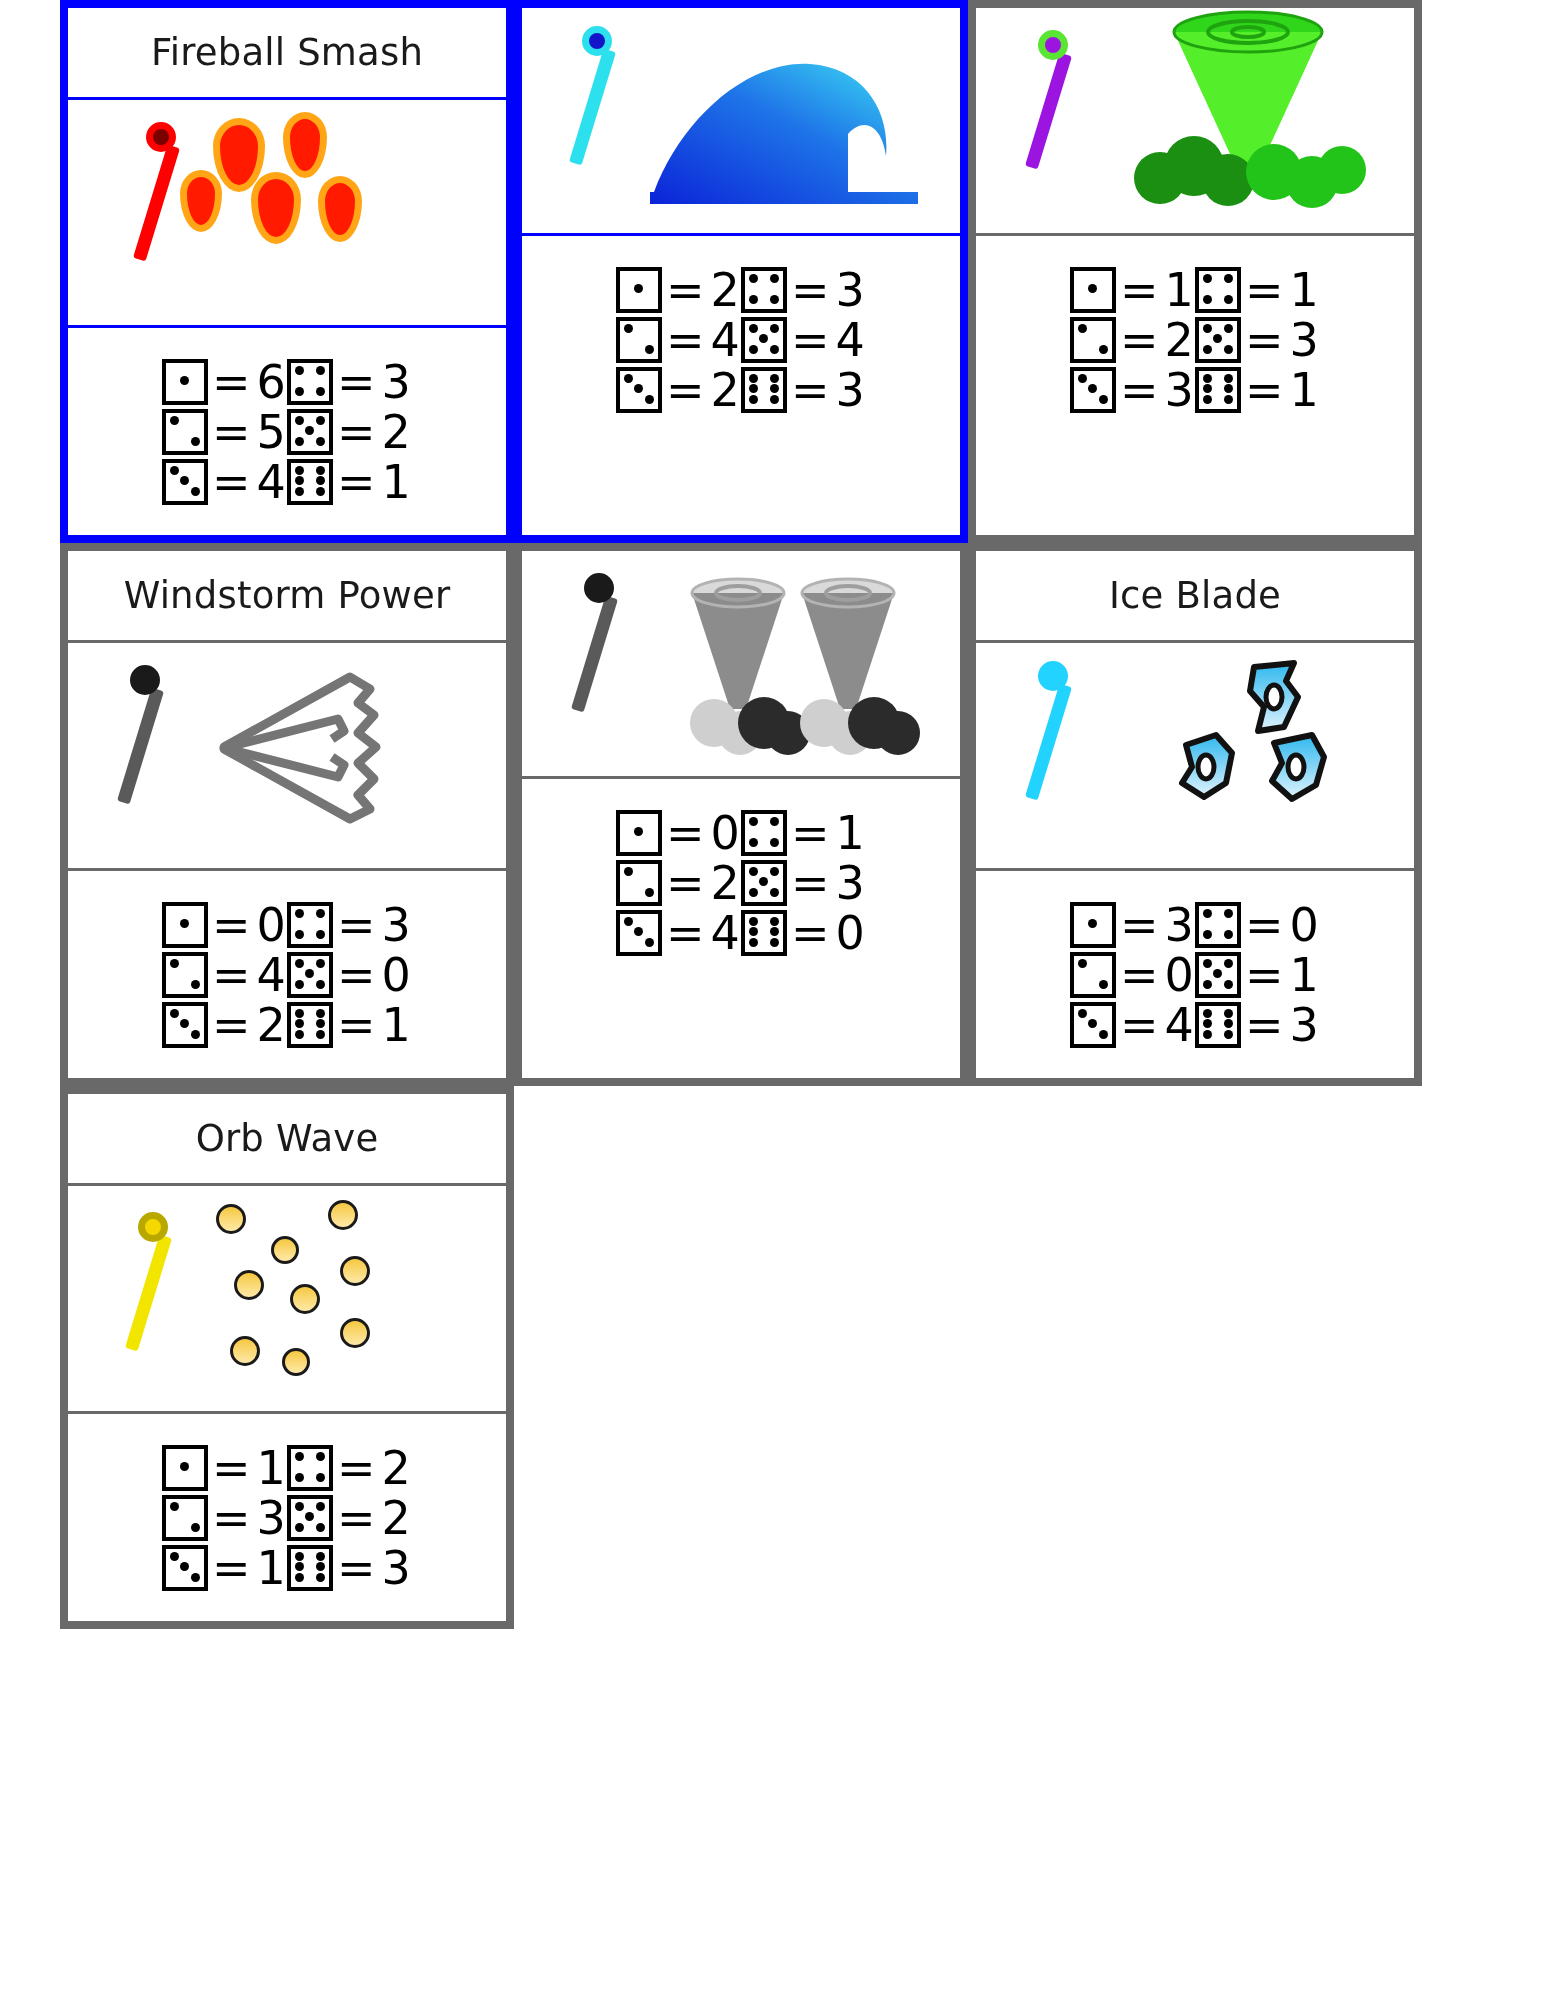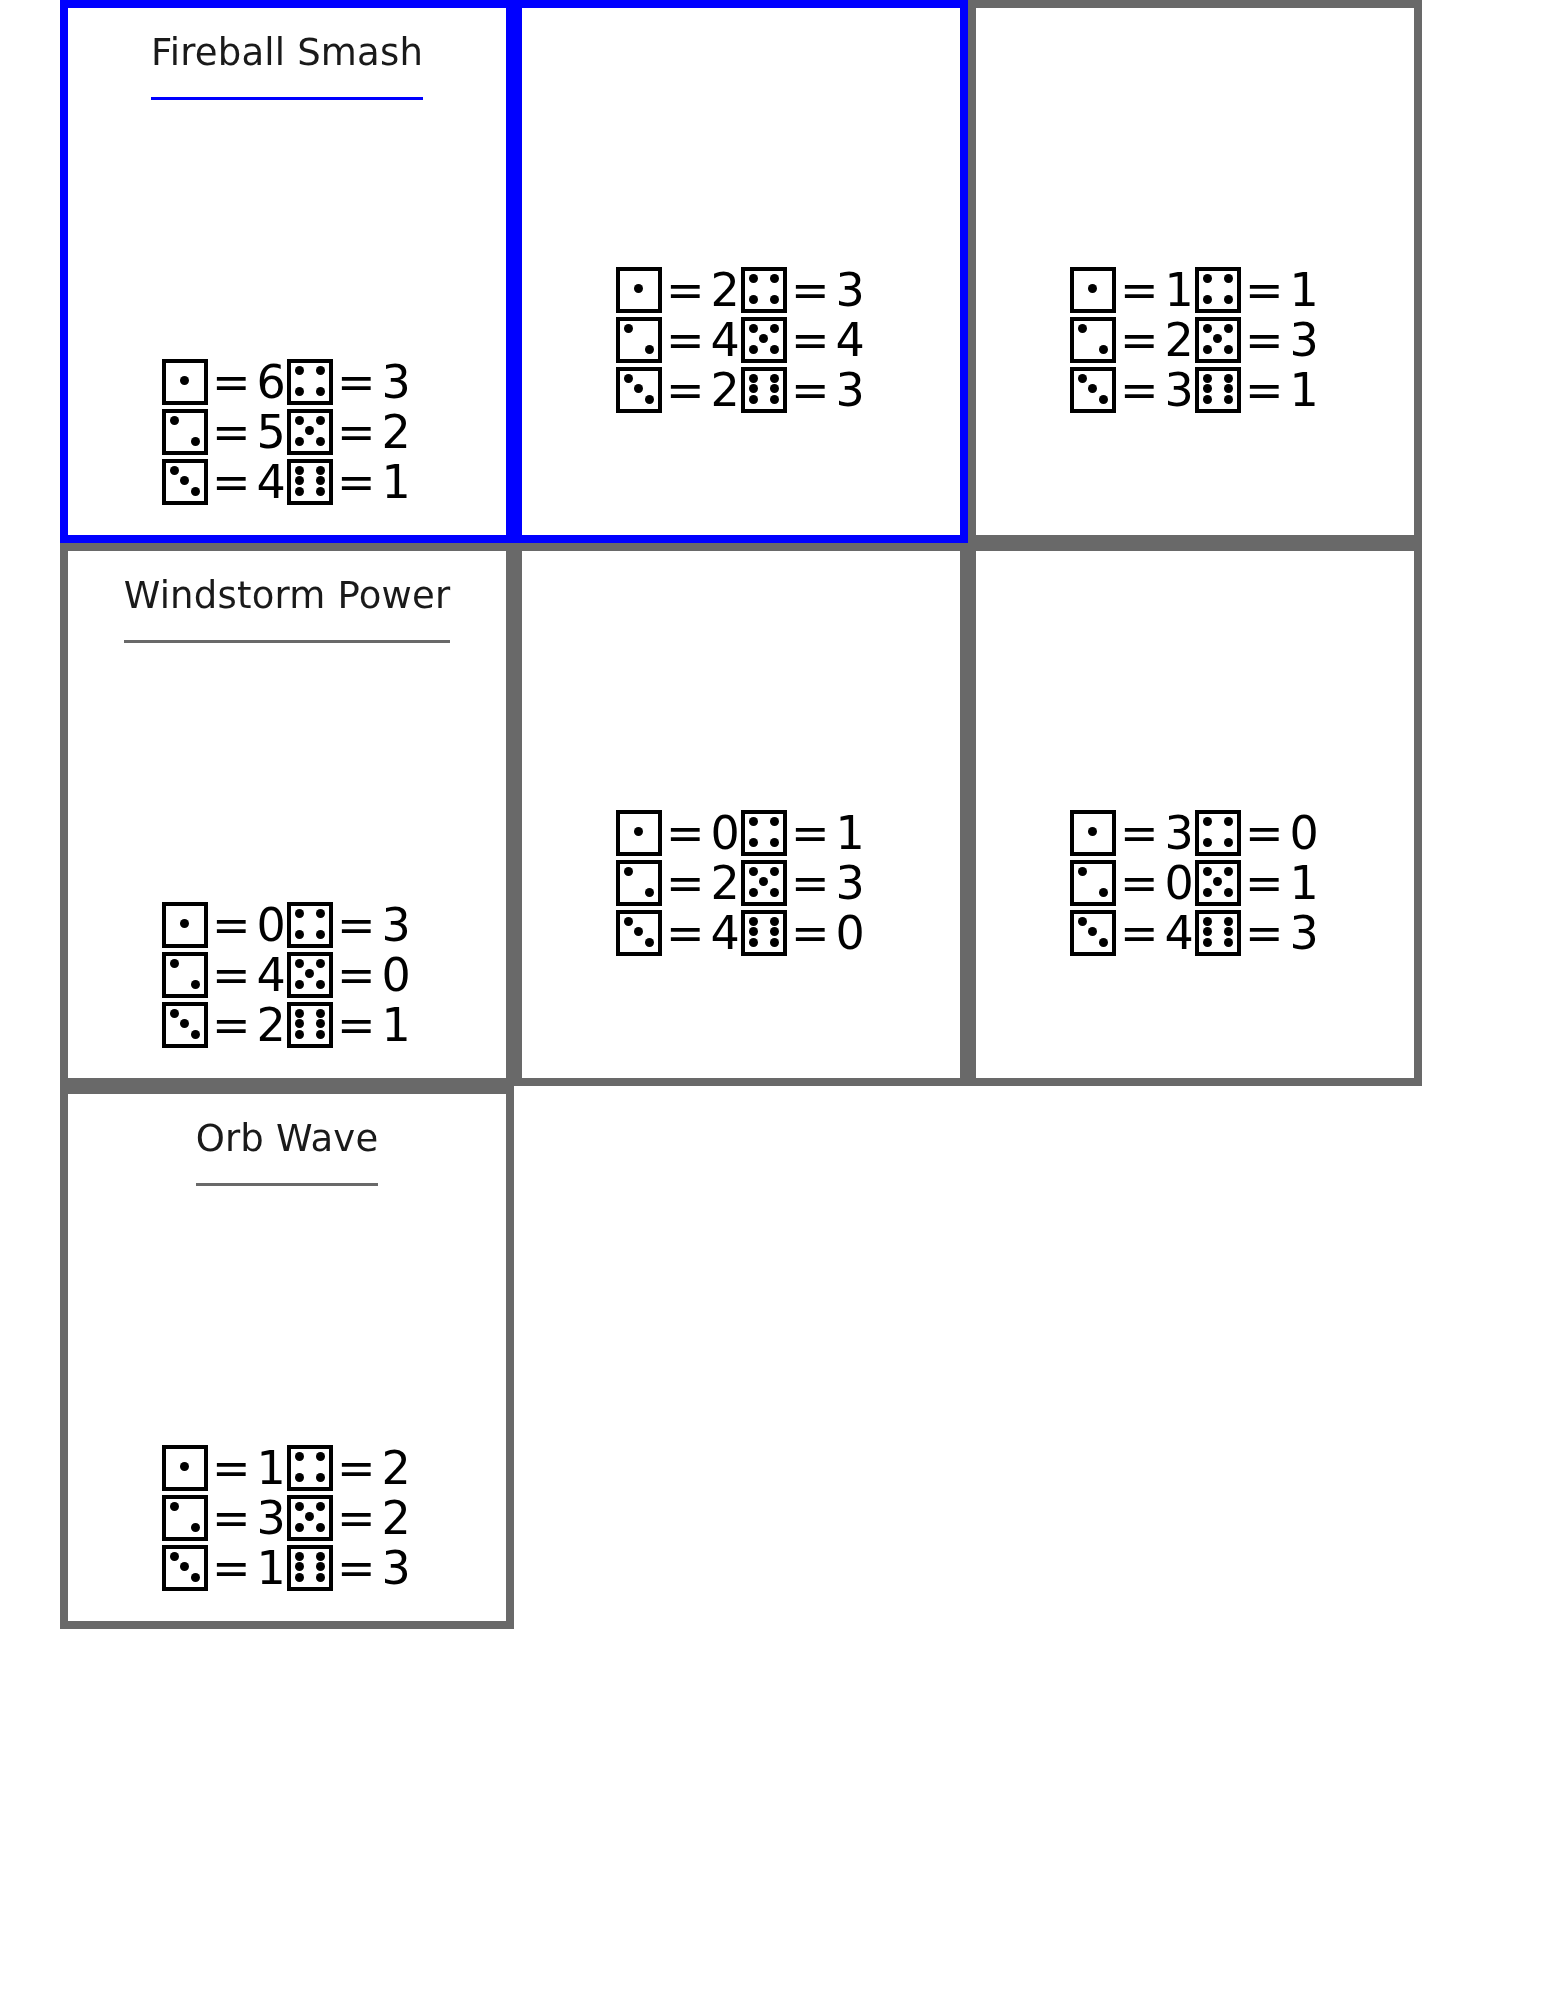--- a/index.html
+++ b/index.html
@@ -20,21 +20,20 @@
   }
   .row { display: flex; }
 
   
   .card {
     width: 454px;
     background: #ffffff;
     border: 8px solid #696969;
     display: flex;
     flex-direction: column;
-    align-items: center;
   }
   .card.selected { border-color: #0000ff; }
 
   .card-title {
     height: 92px;
     display: flex;
     align-items: center;
     justify-content: center;
     border-bottom: 3px solid #696969;
     font-size: 37px;
@@ -946,20 +945,21 @@
                     <div class="pip"></div>
                   </div>
                 </div>
                 <span class="eq">=</span>
                 <span class="stat-val">0</span>
               </div>
             </div>
           </div>
         </div>
         <div class="card">
+          <div class="card-title">Ice Blade</div>
           <div class="card-art">
             <div class="overflow-clip">
               <div class="wand" style="left: 62px; top: 18px;">
                 <div class="stick" style="background: rgb(34, 211, 255); left: 4px; top: 22px;"></div>
                 <div class="orb" style="background: rgb(34, 211, 255); border-color: rgb(34, 211, 255); left: 0px; top: 0px;"></div>
               </div>
               <svg viewBox="0 0 260 180" style="position:absolute;left:170px;top:14px;width:260px;height:180px;">
                 <defs>
                   <linearGradient id="ig" x1="0" y1="0" x2="0" y2="1">
                     <stop offset="0%" stop-color="#2fb8ef"></stop>

